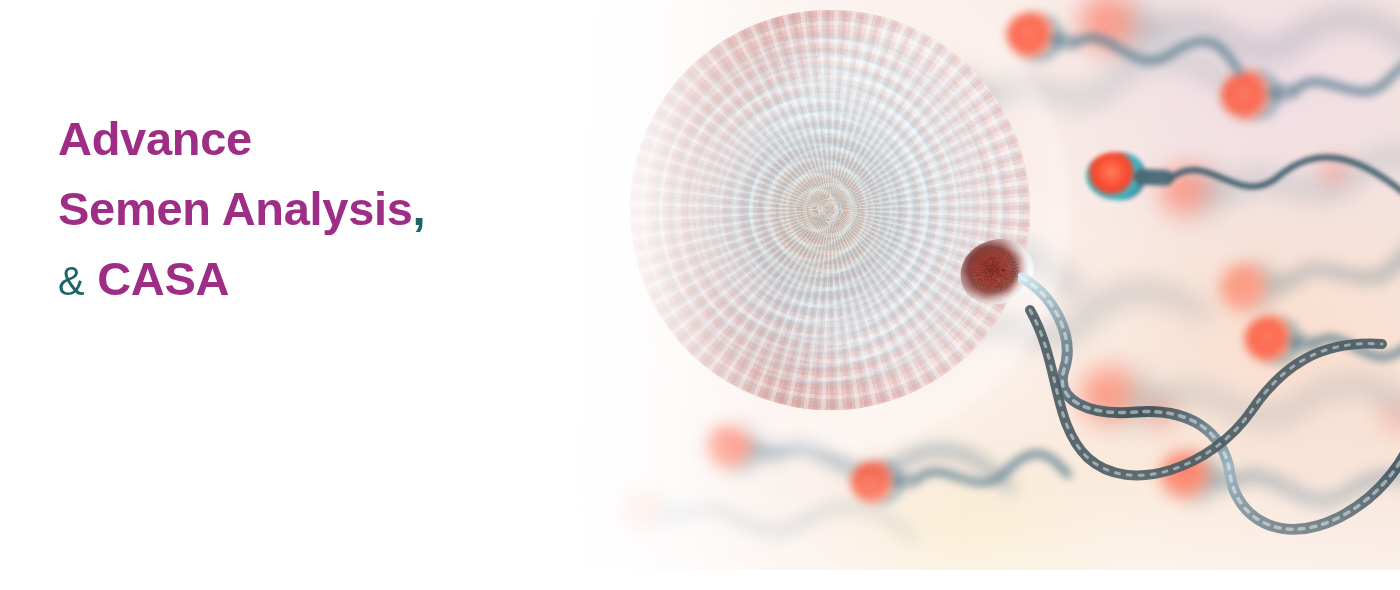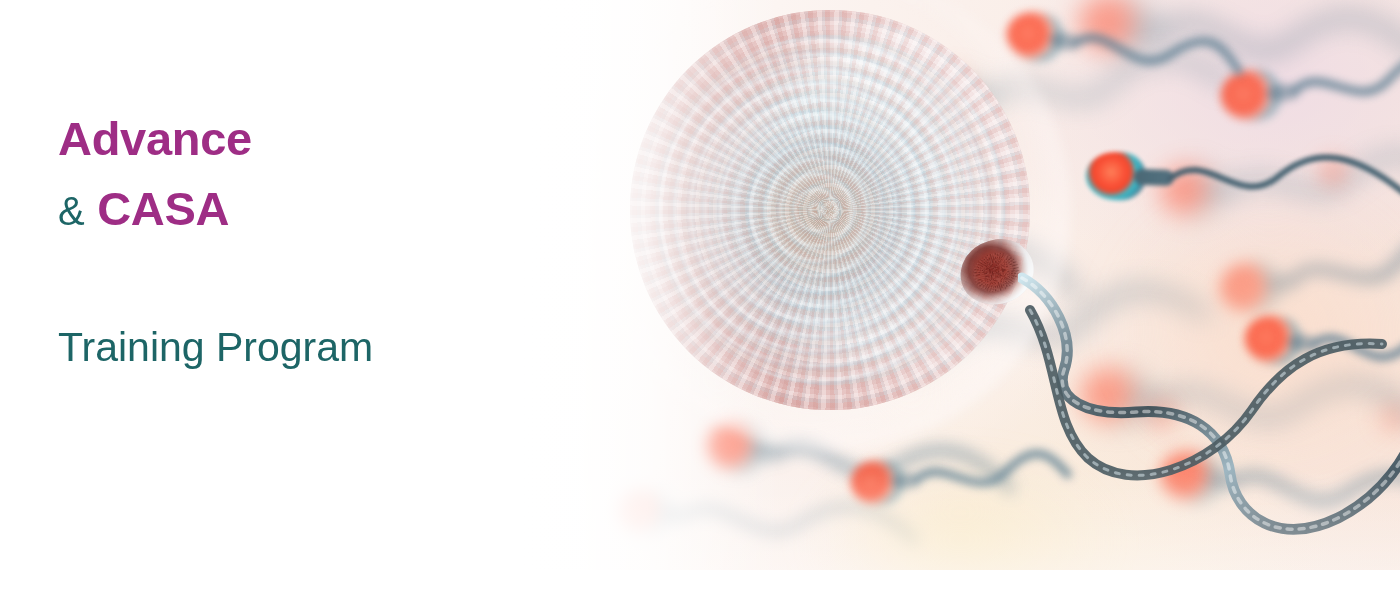--- a/index.html
+++ b/index.html
@@ -423,21 +423,21 @@
     <div style="position:absolute; left:852px; top:398px; width:44px; height:40px; border-radius:50%; background:radial-gradient(circle, rgba(248,118,94,0.38) 0%, rgba(250,140,118,0) 74%); filter:blur(10px); z-index:18;"></div>
 
     <div class="art-fade-bottom"></div>
     <div class="art-fade-left"></div>
   </div>
 
   <div class="textpanel">
 
     <h1 class="headline">
       <span class="line">Advance</span>
+      <span class="line"><span>Semen Analysis</span><span class="comma">,</span></span>
       <span class="line"><span class="ampersand">&amp;</span>&nbsp;<span class="casa">CASA</span></span>
     </h1>
 
-    <p class="subhead">Training Program</p>
 
 
   </div>
 
 </div>
 
 </body></html>

